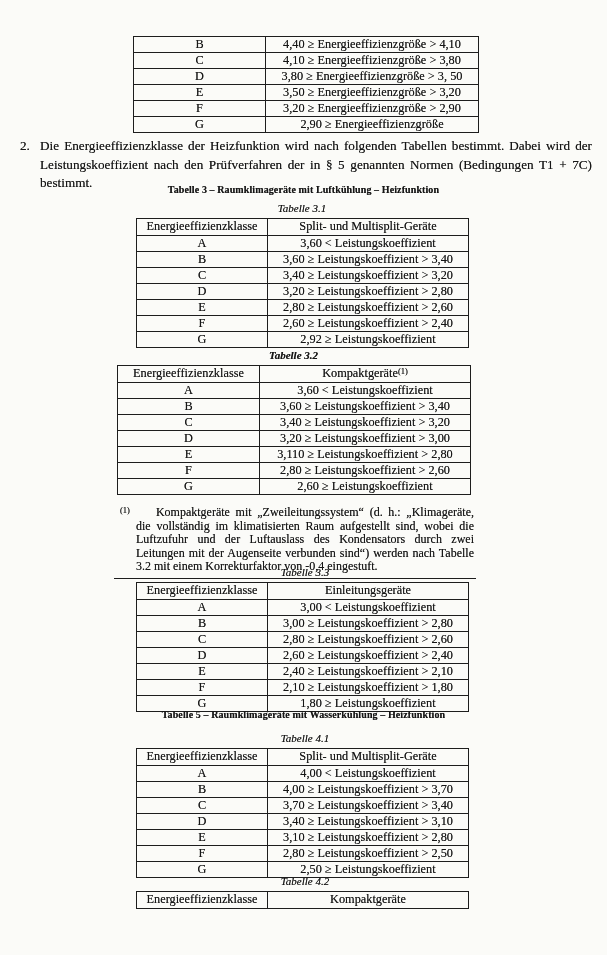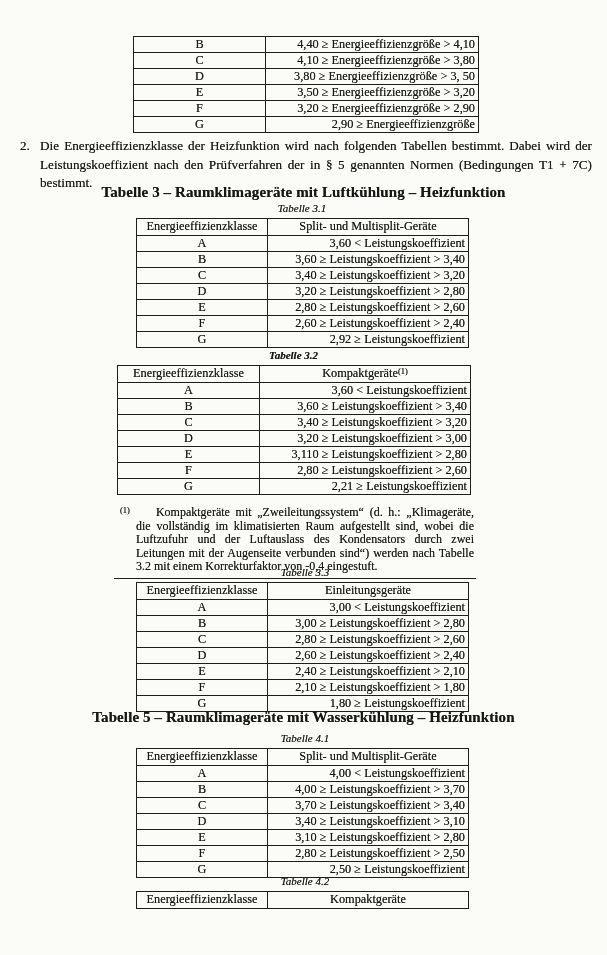--- a/index.html
+++ b/index.html
@@ -22,33 +22,33 @@
     border:1px solid #1d1d1d;
     border-top-width:1.4px;border-bottom-width:1.4px;
     padding:0 3px;
     font-size:12.3px;
     line-height:1.06;
     white-space:nowrap;
   }
   .doc-table th{font-weight:normal;height:16px;text-align:center;}
   .doc-table td{height:15px;}
   .doc-table td.c1{text-align:center;}
-  .doc-table td.c2{text-align:right;}
+  .doc-table td.c2{text-align:center;}
   .doc-table sup{font-size:8.5px;vertical-align:top;line-height:1;}
 
   .para{
     display:flex;gap:4px;
     font-size:13.2px;line-height:18.5px;
   }
   .para .num{flex:0 0 16px;}
   .para .body{flex:1;text-align:justify;}
 
   .sec-heading{
     width:607px;text-align:center;
-    font-weight:bold;font-size:15px;letter-spacing:.1px;
+    font-weight:bold;font-size:10px;letter-spacing:.1px;
   }
   .tab-caption{
     text-align:center;font-style:italic;font-size:11px;
   }
 
   .footnote{
     font-size:12px;line-height:13.6px;
     text-align:justify;
     border-bottom:1.5px solid #1d1d1d;
     padding:0 2px 4px 22px;
@@ -178,21 +178,21 @@
         <tr>
           <td class="c1">E</td>
           <td class="c2">3,110 ≥ Leistungskoeffizient &gt; 2,80</td>
         </tr>
         <tr>
           <td class="c1">F</td>
           <td class="c2">2,80 ≥ Leistungskoeffizient &gt; 2,60</td>
         </tr>
         <tr>
           <td class="c1">G</td>
-          <td class="c2">2,21 ≥ Leistungskoeffizient</td>
+          <td class="c2">2,60 ≥ Leistungskoeffizient</td>
         </tr>
       </tbody>
   </table>
 
   <div class="footnote abs" style="left:114px;top:506px;width:362px;box-sizing:border-box;">
     <sup>(1)</sup><span class="fn-gap"></span><span>Kompaktgeräte mit „Zweileitungssystem“ (d. h.: „Klimageräte, die vollständig im klimatisierten Raum aufgestellt sind, wobei die Luftzufuhr und der Luftauslass des Kondensators durch zwei Leitungen mit der Augenseite verbunden sind“) werden nach Tabelle 3.2 mit einem Korrekturfaktor von -0,4 eingestuft.</span>
   </div>
 
   <div class="tab-caption abs" style="left:136px;top:566px;width:338px;">Tabelle 3.3</div>
   <table class="doc-table abs" style="left:136px;top:582px;">

